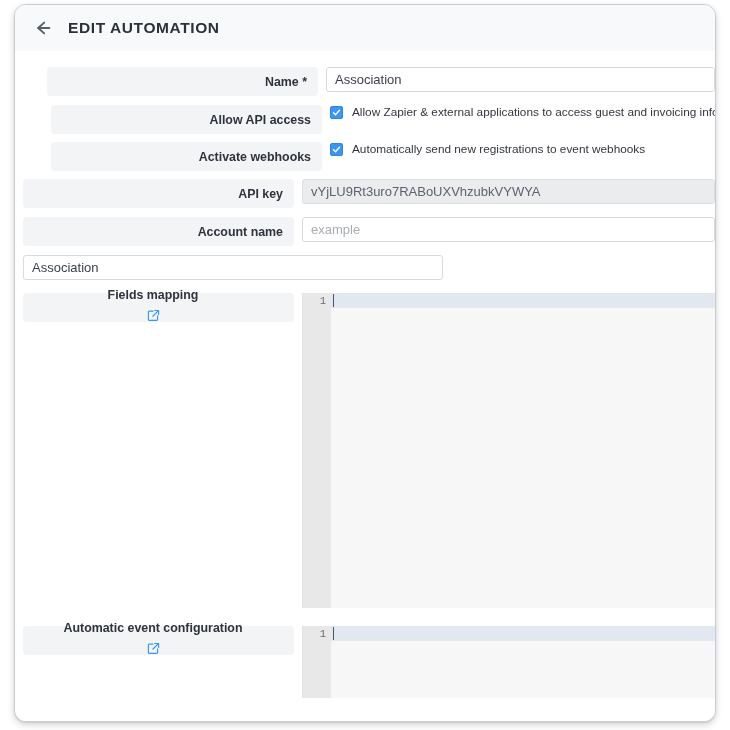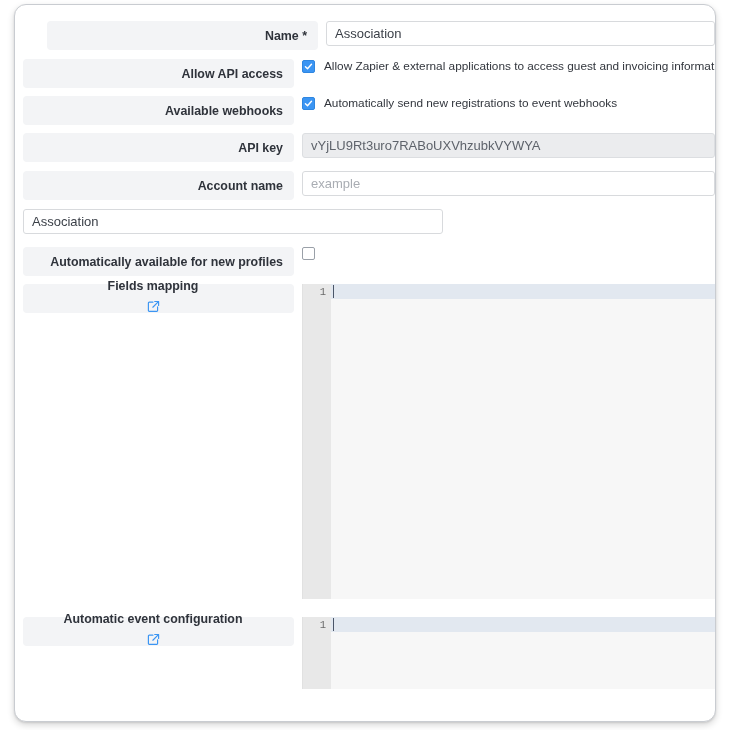--- a/index.html
+++ b/index.html
@@ -112,21 +112,21 @@
     outline: none;
   }
   .txtinput::placeholder { color: #a9adb3; }
   .txtinput.disabled {
     background: #ebecee;
     color: #5e636b;
     border-color: #dcdee1;
   }
 
   
-  .row-check { height: 37px; }
+  .row-check { height: 37px; padding-left: 28px; }
   .row-check .label-cell { height: 29px; }
 
   .cbwrap { display: flex; align-items: center; gap: 9px; }
 
   .cb {
     width: 13px;
     height: 13px;
     border-radius: 2px;
     box-sizing: border-box;
     flex: none;
@@ -204,20 +204,29 @@
     width: 1px;
     height: 13px;
     background: #4a5568;
   }
 </style>
 </head>
 <body>
 
 <div id="card">
 
+  <div id="header">
+    <div id="back-arrow">
+      <svg width="20" height="20" viewBox="0 0 20 20" aria-hidden="true">
+        <path d="M11.2 4.6 L5.2 10 L11.2 15.4" fill="none" stroke="#5a5f66" stroke-width="1.9" stroke-linecap="round" stroke-linejoin="round"></path>
+        <line x1="5.4" y1="10" x2="16.4" y2="10" stroke="#5a5f66" stroke-width="1.9" stroke-linecap="round"></line>
+      </svg>
+    </div>
+    <div id="header-title">EDIT AUTOMATION</div>
+  </div>
 
   <div id="form">
 
     <div class="row row-input" style="margin-top:16px;padding-left:24px;">
       <div class="label-cell">
         <span class="ltext">Name *</span>
       </div>
       <div class="field-cell">
         <input class="txtinput" type="text" value="Association" style="">
       </div>
@@ -234,21 +243,21 @@
               <path d="M1.6 5.2 L3.9 7.4 L8.3 2.6" fill="none" stroke="#ffffff" stroke-width="1.6" stroke-linecap="round" stroke-linejoin="round"></path>
             </svg>
           </span>
           <span class="cblabel">Allow Zapier &amp; external applications to access guest and invoicing information</span>
         </div>
       </div>
     </div>
 
     <div class="row row-check">
       <div class="label-cell">
-        <span class="ltext">Available webhooks</span>
+        <span class="ltext">Activate webhooks</span>
       </div>
       <div class="field-cell">
         <div class="cbwrap">
           <span class="cb on">
             <svg class="tick" viewBox="0 0 10 10" aria-hidden="true">
               <path d="M1.6 5.2 L3.9 7.4 L8.3 2.6" fill="none" stroke="#ffffff" stroke-width="1.6" stroke-linecap="round" stroke-linejoin="round"></path>
             </svg>
           </span>
           <span class="cblabel">Automatically send new registrations to event webhooks</span>
         </div>
@@ -272,30 +281,20 @@
         <input class="txtinput" type="text" placeholder="example" style="">
       </div>
     </div>
 
     <div class="row row-input">
       <div class="field-cell">
         <input class="txtinput" type="text" value="Association" style="">
       </div>
     </div>
 
-    <div class="row row-check">
-      <div class="label-cell">
-        <span class="ltext">Automatically available for new profiles</span>
-      </div>
-      <div class="field-cell">
-        <div class="cbwrap">
-          <span class="cb off"></span>
-        </div>
-      </div>
-    </div>
 
     <div class="row row-editor">
       <div class="label-cell">
         <span class="ltext">Fields mapping</span>
         <svg class="extlink" viewBox="0 0 14 14">
           <path d="M6.4 2.3 H2.4 A0.9 0.9 0 0 0 1.5 3.2 V11.3 A0.9 0.9 0 0 0 2.4 12.2 H10.5 A0.9 0.9 0 0 0 11.4 11.3 V7.3" fill="none" stroke="#3b95f3" stroke-width="1.25" stroke-linecap="round" stroke-linejoin="round"></path>
           <path d="M8.3 1.6 H12.5 V5.8" fill="none" stroke="#3b95f3" stroke-width="1.25" stroke-linecap="round" stroke-linejoin="round"></path>
           <line x1="12.3" y1="1.8" x2="6.3" y2="7.8" stroke="#3b95f3" stroke-width="1.25" stroke-linecap="round"></line>
         </svg>
       </div>

